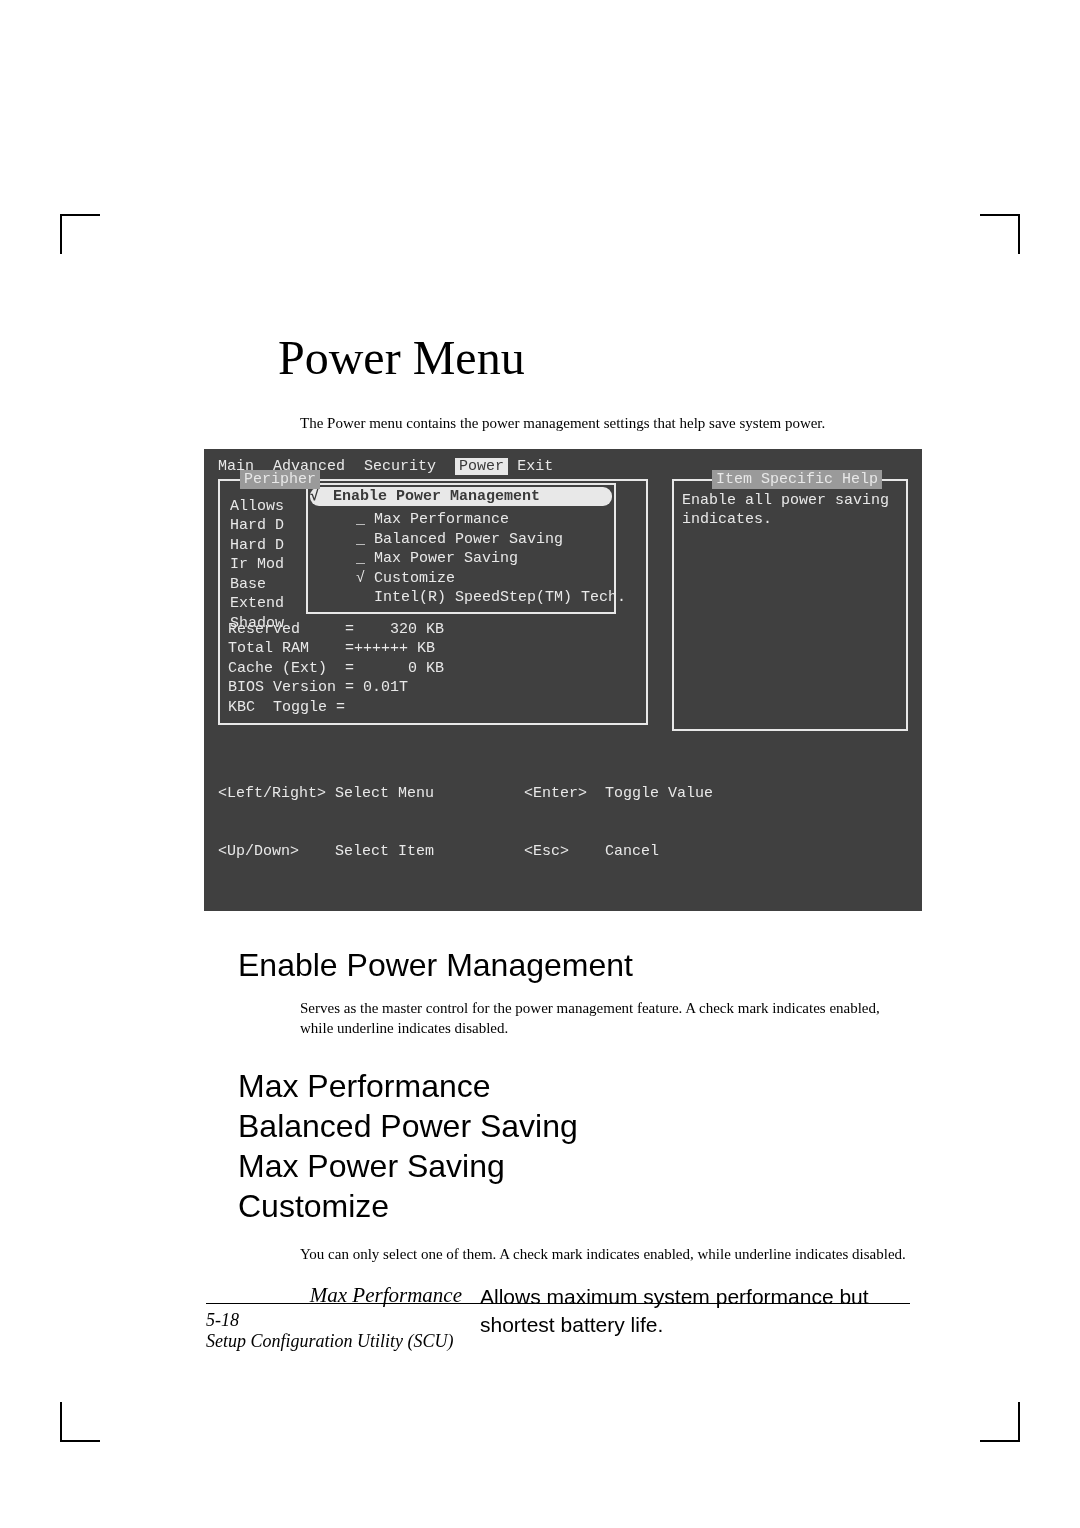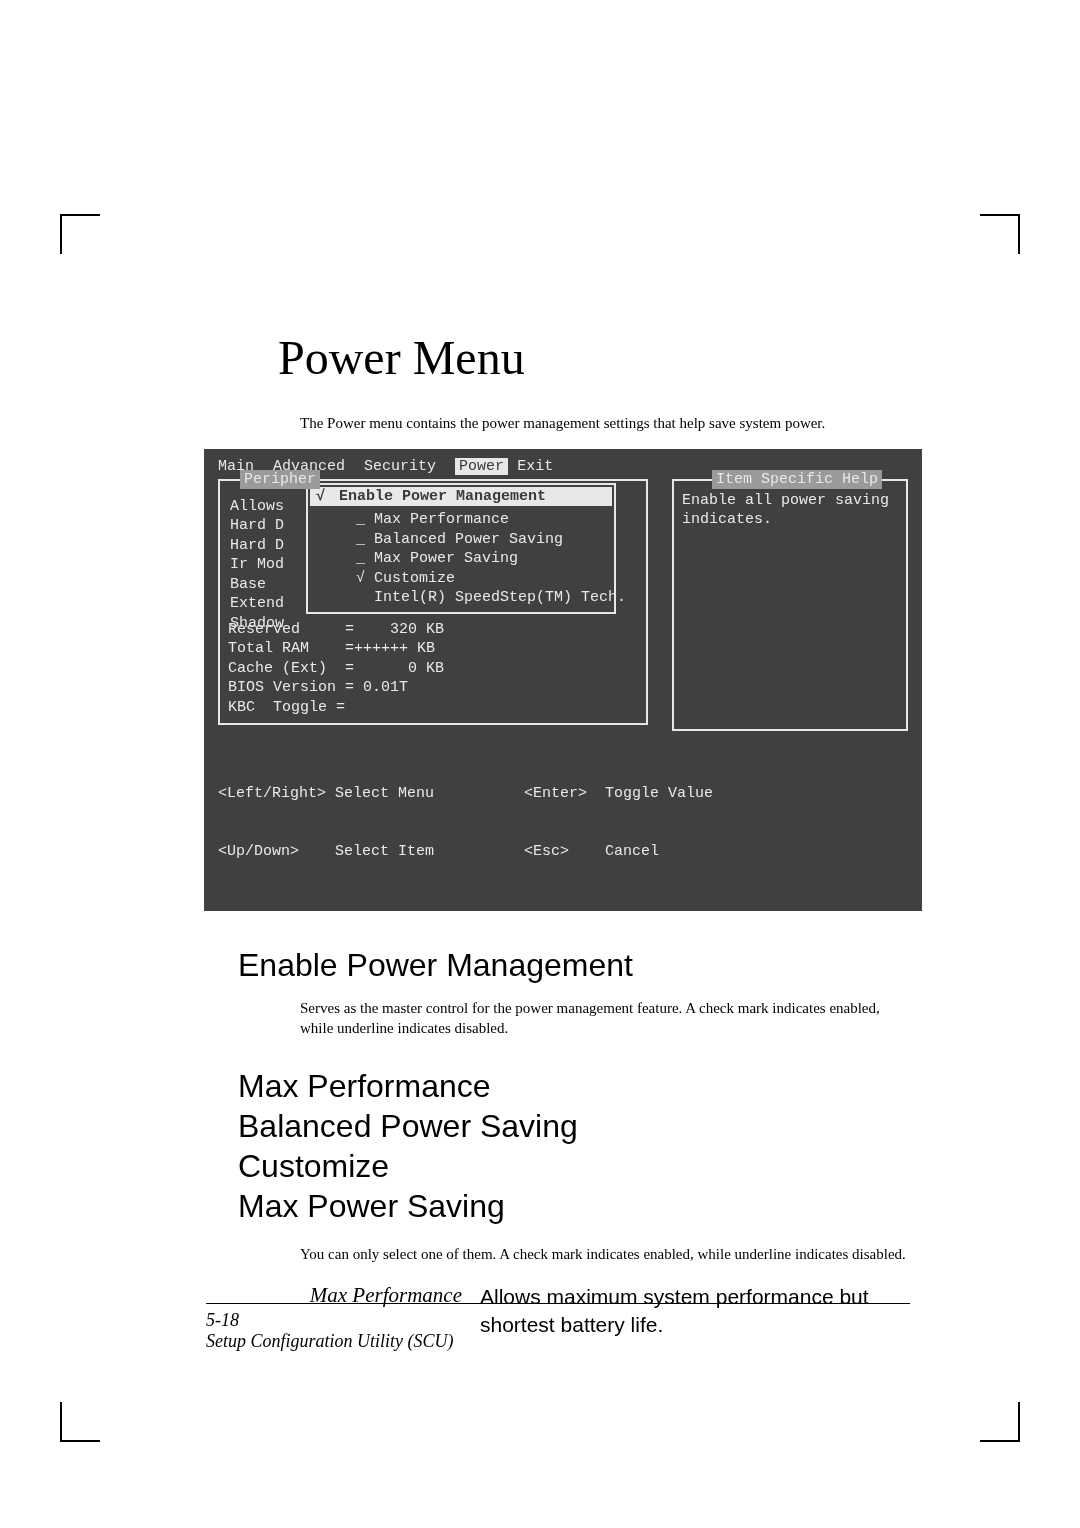--- a/index.html
+++ b/index.html
@@ -15,21 +15,21 @@
   .bios { margin-top: 6px; margin-left: -34px; width: 718px; background: #404040; font-family: 'Courier New', monospace; font-size: 15px; color: #e8e8e8; padding: 8px 14px 10px; line-height: 1.3; }
   .bios .menubar span { padding-right: 10px; }
   .bios .menubar .sel { background: #e8e8e8; color: #3a3a3a; padding: 0 4px; }
   .bios-row { display: flex; }
   .bios-left { flex: 0 0 430px; position: relative; }
   .bios-right { flex: 1; padding-left: 24px; }
   .bios-box { border: 2px solid #e8e8e8; padding: 2px 8px 6px; margin-top: 2px; position: relative; }
   .bios-box-label { position: absolute; top: -11px; left: 10px; background: #9a9a9a; padding: 0 4px; margin-left: 10px; }
   .bios-right .bios-box-label { left: 28px; }
   .popup { border: 2px solid #e8e8e8; margin: 0 0 4px 78px; width: 310px; }
-  .popup-title { background: #e8e8e8; color: #3a3a3a; padding: 0 6px; margin: 2px; font-weight: bold; }
+  .popup-title { background: #e8e8e8; color: #3a3a3a; padding: 0 0; margin: 2px; font-weight: bold; border-radius: 9px; }
   .popup-title .check { display: inline-block; width: 14px; }
   .popup-body { padding: 2px 8px 4px; margin-left: 40px; }
   .popup-body div { white-space: pre; }
   .left-labels { position: absolute; top: 16px; left: 10px; }
   .left-labels div { white-space: pre; }
   .after { margin-top: 6px; }
   .after div { white-space: pre; }
   .bios-footer { margin-top: 14px; white-space: pre; }
   .help-body { margin-top: 8px; }
   h2.sub { font-family: Arial, Helvetica, sans-serif; font-weight: 400; font-size: 32px; margin-top: 36px; margin-bottom: 14px; }
@@ -112,22 +112,22 @@
         <div>&lt;Up/Down&gt;    Select Item          &lt;Esc&gt;    Cancel</div>
       </div>
     </div>
 
     <h2 class="sub">Enable Power Management</h2>
     <p class="body-text">Serves as the master control for the power management feature. A check mark indicates enabled, while underline indicates disabled.</p>
 
     <div class="group-head">
       <div>Max Performance</div>
       <div>Balanced Power Saving</div>
+      <div>Max Power Saving</div>
       <div>Customize</div>
-      <div>Max Power Saving</div>
     </div>
     <p class="body-text" style="margin-top:18px;">You can only select one of them. A check mark indicates enabled, while underline indicates disabled.</p>
 
     <div class="def-row">
       <div class="def-term">Max Performance</div>
       <div class="def-desc">Allows maximum system performance but shortest battery life.</div>
     </div>
   </div>
 
   <div class="footer">

